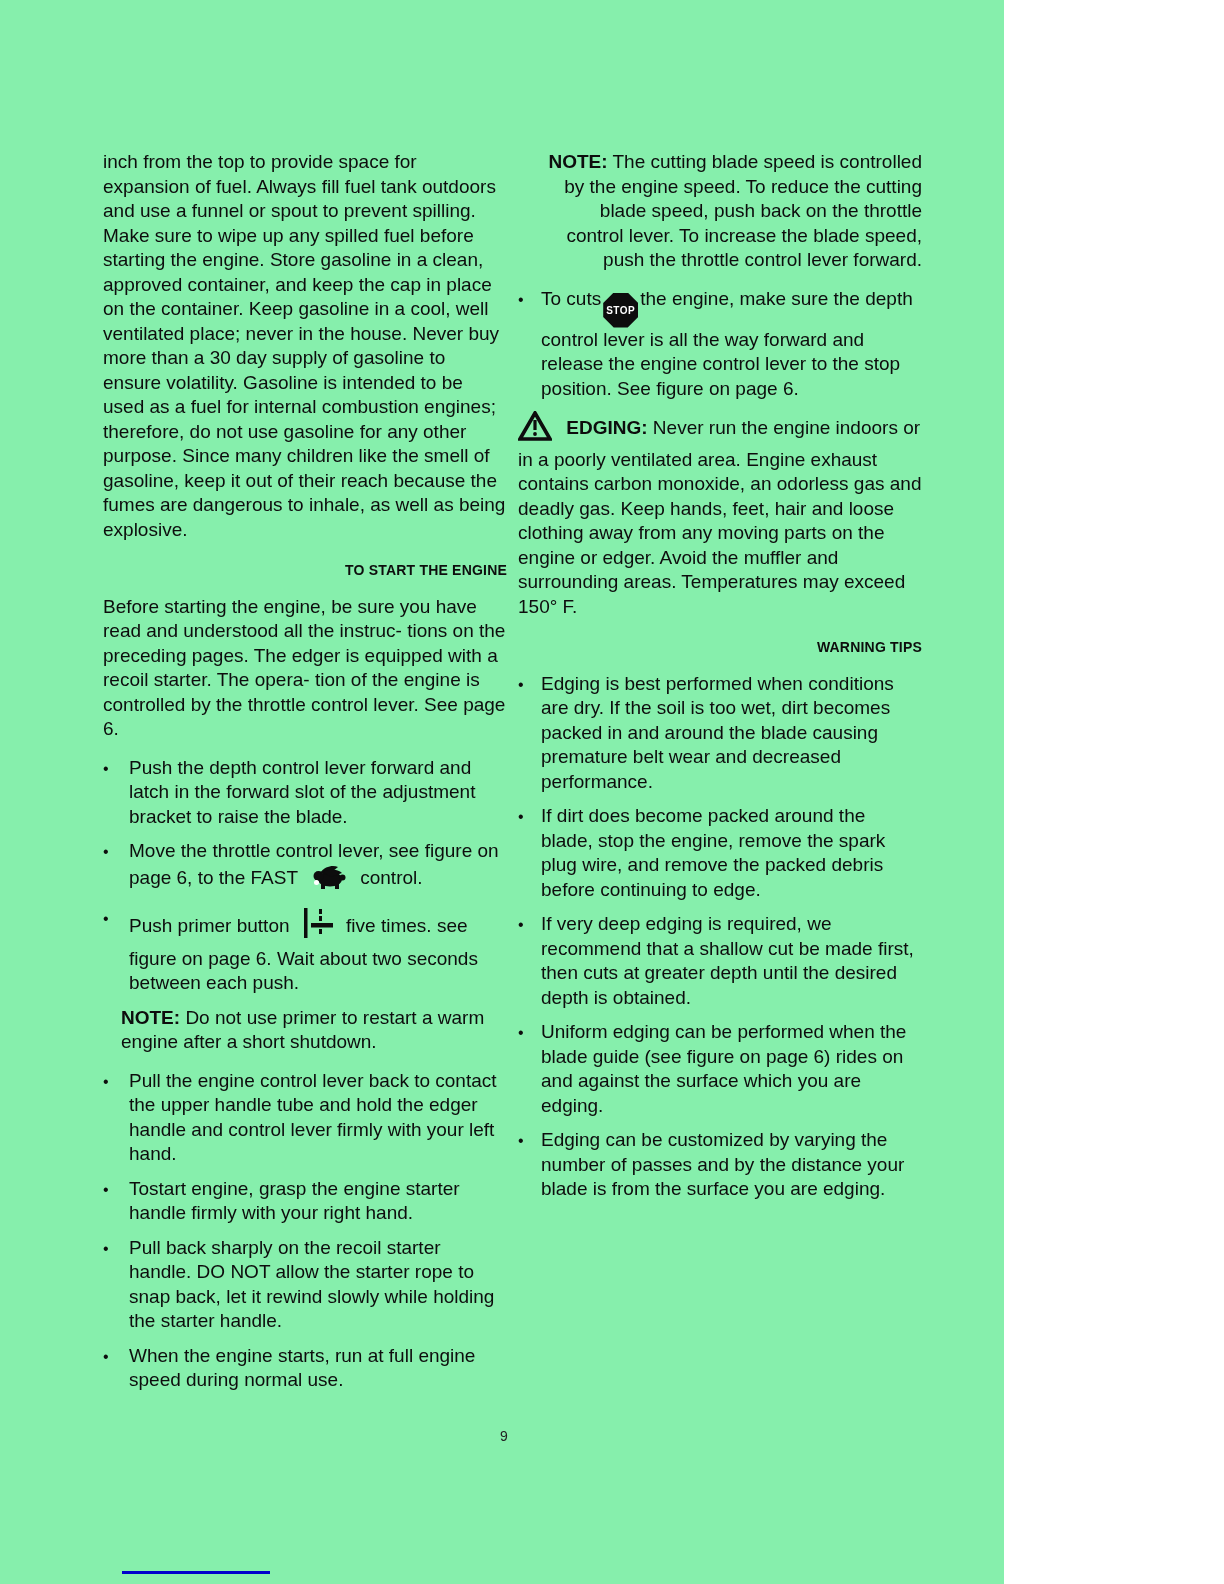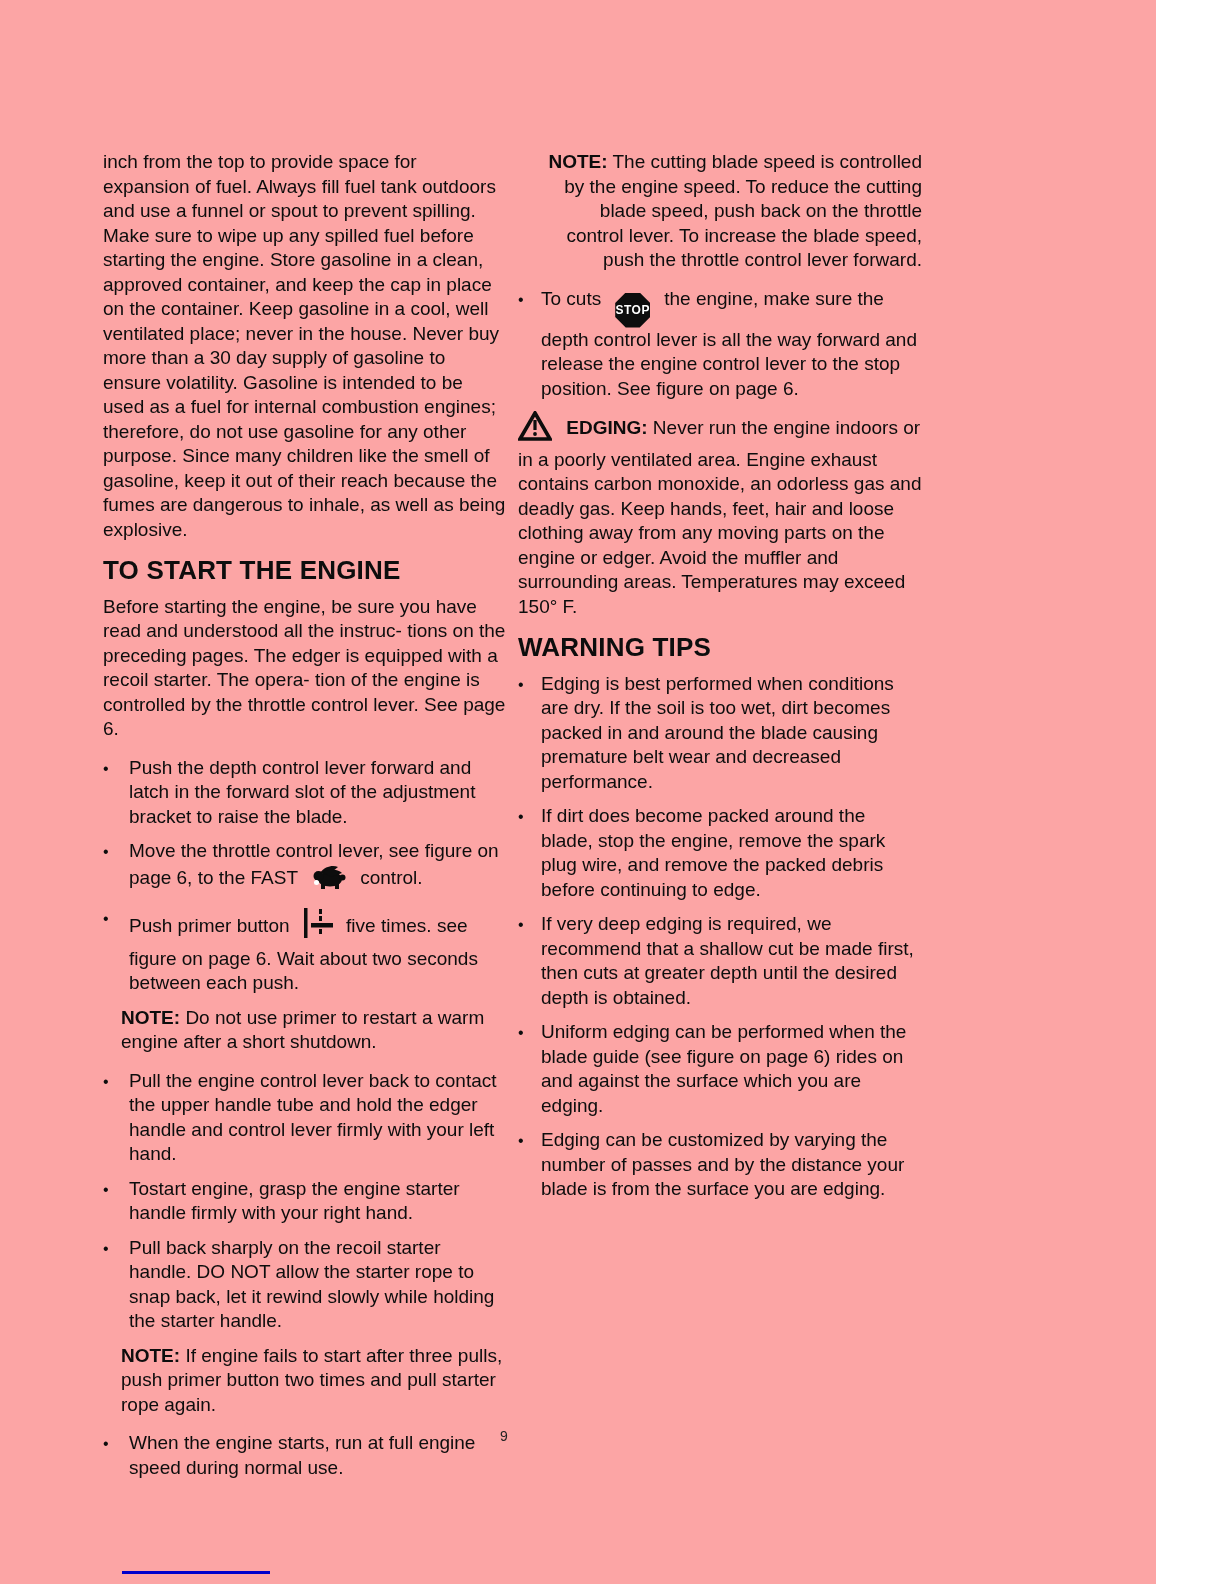--- a/index.html
+++ b/index.html
@@ -1,44 +1,44 @@
 <!DOCTYPE html>
 <html><head>
 <meta charset="utf-8">
 <style>
   html,body{margin:0;padding:0;background:#ffffff;}
   .page{
     position:relative;
-    width:1156px;height:1584px;
-    background:#fca5a5;
+    width:1004px;height:1584px;
+    background:#86efac;
     font-family:"Liberation Sans","DejaVu Sans",sans-serif;
     color:#0d0d0d;
     -webkit-font-smoothing:antialiased;
   }
   .col{position:absolute;top:150px;width:404px;font-size:19px;line-height:24.5px;}
   .col-left{left:103px;}
   .col-right{left:518px;}
   p{margin:0;}
   .para{margin-bottom:14px;text-align:left;}
-  .heading{font-size:26px;font-weight:bold;letter-spacing:.2px;margin:16px 0 12px 0;}
+  .heading{font-size:14px;font-weight:bold;letter-spacing:.2px;margin:16px 0 12px 0;text-align:right;}
   .bullet{display:flex;margin-bottom:10px;}
   .bullet .marker{width:26px;flex:0 0 26px;font-size:16px;padding-top:1px;}
   .col-right .bullet .marker{width:23px;flex:0 0 23px;}
   .bullet .bt{flex:1;}
   .note{margin:2px 0 14px 18px;}
   .note .nlabel{font-weight:bold;}
   .indented{margin-left:23px;text-align:right;}
   .icon{display:inline-block;vertical-align:middle;}
   .stop-octagon{
     display:inline-block;vertical-align:-9px;
     width:35px;height:35px;background:#0d0d0d;
     clip-path:polygon(30% 0,70% 0,100% 30%,100% 70%,70% 100%,30% 100%,0 70%,0 30%);
     color:#ffffff;text-align:center;line-height:35px;
-    font-size:12px;font-weight:bold;letter-spacing:.5px;
-    margin:0 14px;
+    font-size:10px;font-weight:bold;letter-spacing:.5px;
+    margin:0 2px;
   }
   .rabbit{margin:0 8px;vertical-align:-6px;}
   .primer{margin:0 7px;vertical-align:-8px;}
   .warn-tri{margin-right:9px;vertical-align:-7px;}
   .wlabel{font-weight:bold;}
   .nlabel{font-weight:bold;}
   .page-number{
     position:absolute;left:500px;top:1428px;
     font-size:14px;color:#222;
   }
@@ -115,24 +115,20 @@
     <div class="bullet">
       <span class="marker">•</span>
       <p class="bt">Tostart engine, grasp the engine starter handle firmly with your right hand.</p>
     </div>
 
     <div class="bullet">
       <span class="marker">•</span>
       <p class="bt">Pull back sharply on the recoil starter handle. DO NOT allow the starter rope to snap back, let it rewind slowly while holding the starter handle.</p>
     </div>
 
-    <div class="note">
-      <span class="nlabel">NOTE:</span>
-      <span>If engine fails to start after three pulls, push primer button two times and pull starter rope again.</span>
-    </div>
 
     <div class="bullet">
       <span class="marker">•</span>
       <p class="bt">When the engine starts, run at full engine speed during normal use.</p>
     </div>
 
   </div>
 
   <div class="col col-right">
 

